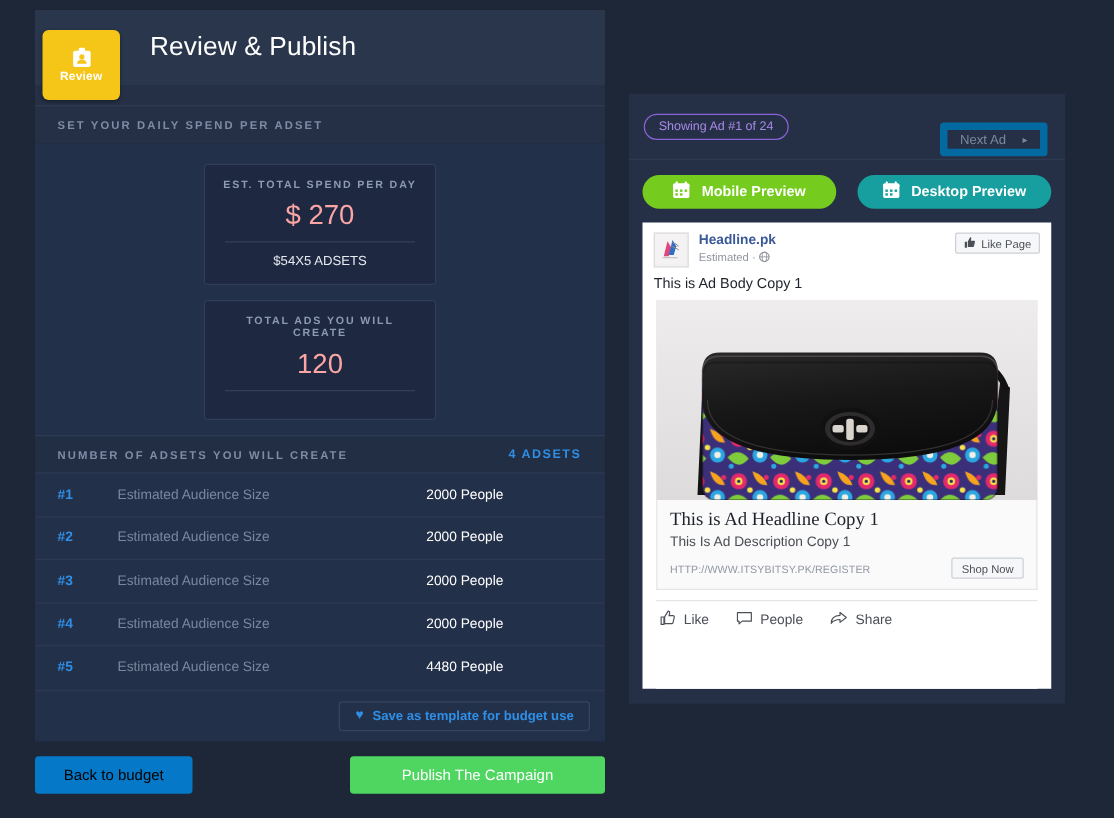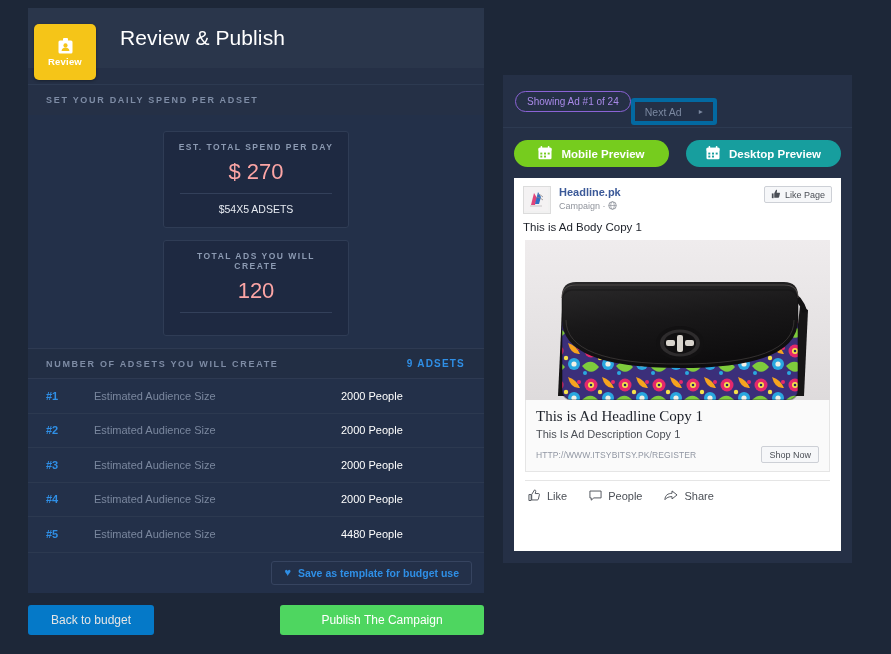--- a/index.html
+++ b/index.html
@@ -197,21 +197,21 @@
     display: flex;
     align-items: center;
     justify-content: space-between;
   }
   .btn-back {
     width: 126px;
     height: 30px;
     background: #0579c8;
     border: none;
     border-radius: 3px;
-    color: #e5e5e5;
+    color: #000000;
     font-size: 12px;
     font-family: "Liberation Sans", sans-serif;
     cursor: pointer;
   }
   .btn-publish {
     width: 204px;
     height: 30px;
     background: #4ed660;
     border: none;
     border-radius: 3px;
@@ -226,37 +226,37 @@
     position: absolute;
     left: 503px;
     top: 75px;
     width: 349px;
     background: #253046;
   }
   .rp-nav {
     height: 53px;
     display: flex;
     align-items: center;
-    justify-content: flex-start;
+    justify-content: space-between;
     padding: 0 14px 0 12px;
     box-sizing: border-box;
     border-bottom: 1px solid #2d3a51;
   }
   .ad-counter-pill {
     border: 1px solid #8b63d6;
     border-radius: 11px;
     height: 19px;
     display: inline-flex;
     align-items: center;
     padding: 0 11px;
     font-size: 10px;
     color: #a889e8;
   }
   .next-ad-btn {
-    border: 4px solid #0369a1;
+    border: 6px solid #0369a1;
     border-radius: 3px;
     height: 27px;
     width: 86px;
     display: inline-flex;
     align-items: center;
     justify-content: space-between;
     padding: 0 10px;
     box-sizing: border-box;
     background: transparent;
     cursor: pointer;
@@ -448,21 +448,21 @@
     </div>
 
     <div class="stat-card tall">
       <div class="stat-label">TOTAL ADS YOU WILL CREATE</div>
       <div class="stat-value">120</div>
       <div class="stat-divider"></div>
     </div>
 
     <div class="adsets-head">
       <span class="section-caption">NUMBER OF ADSETS YOU WILL CREATE</span>
-      <span class="adsets-count">9 ADSETS</span>
+      <span class="adsets-count">4 ADSETS</span>
     </div>
 
     <div>
       <div class="adset-row">
         <span class="adset-num">#1</span>
         <span class="adset-label">Estimated Audience Size</span>
         <span class="adset-value">2000 People</span>
       </div>
       <div class="adset-row">
         <span class="adset-num">#2</span>
@@ -554,21 +554,21 @@
           <path d="M7 18 L10 6 L13 11 L11 18 Z" fill="#e0457b"></path>
           <path d="M11 17 L14 5 L17 10 L15 17 Z" fill="#2f6fc4"></path>
           <path d="M6 19 h12" stroke="#c8c4c5" stroke-width="1"></path>
           <path d="M14 7 q3 1 5 3" stroke="#8b8689" stroke-width="0.8" fill="none"></path>
           <path d="M13 10 q4 1 6 3" stroke="#8b8689" stroke-width="0.8" fill="none"></path>
         </svg>
       </div>
       <div class="fb-meta">
         <div class="fb-page-name">Headline.pk</div>
         <div class="fb-sponsored">
-          <span>Campaign ·</span>
+          <span>Estimated ·</span>
           <span>
             <svg width="9" height="9" viewBox="0 0 10 10" style="vertical-align:-1px" aria-hidden="true">
               <circle cx="5" cy="5" r="4.2" fill="none" stroke="#90949c" stroke-width="1"></circle>
               <ellipse cx="5" cy="5" rx="2" ry="4.2" fill="none" stroke="#90949c" stroke-width="0.8"></ellipse>
               <path d="M0.8 5 h8.4" stroke="#90949c" stroke-width="0.8"></path>
             </svg>
           </span>
         </div>
       </div>
       <button class="like-page-btn">

